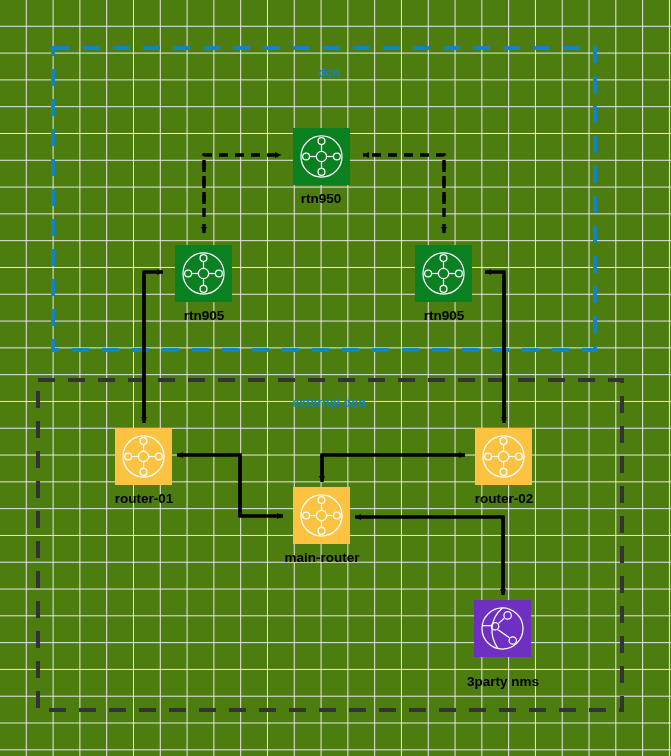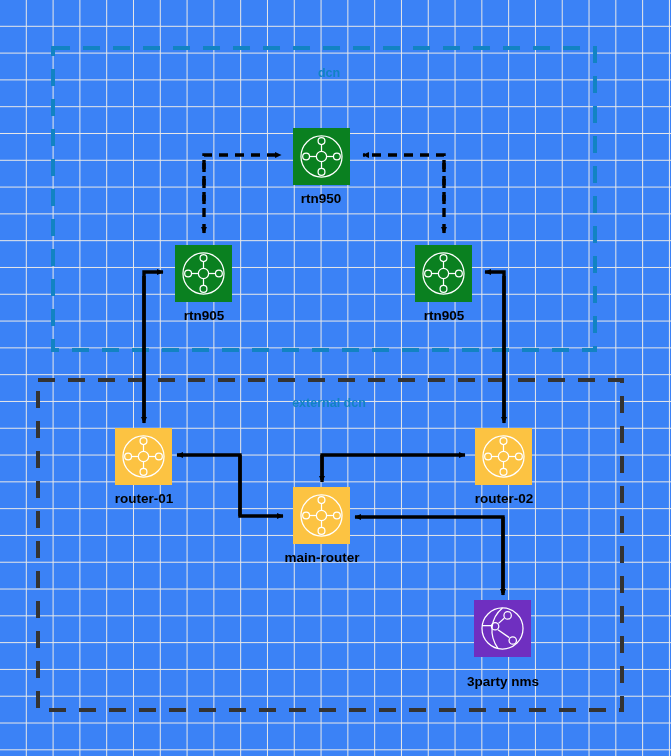--- a/index.html
+++ b/index.html
@@ -8,21 +8,21 @@
     padding: 0;
     background: #ffffff;
   }
   body {
     font-family: "Liberation Sans", sans-serif;
   }
   #canvas {
     position: relative;
     width: 671px;
     height: 756px;
-    background-color: #3b82f6;
+    background-color: #4d7c0f;
     overflow: hidden;
   }
   
   #grid {
     position: absolute;
     inset: 0;
     background-image:
       linear-gradient(to right, #e8e8e8 1px, transparent 1px),
       linear-gradient(to bottom, #e8e8e8 1px, transparent 1px);
     background-size: 26.8px 26.8px;

